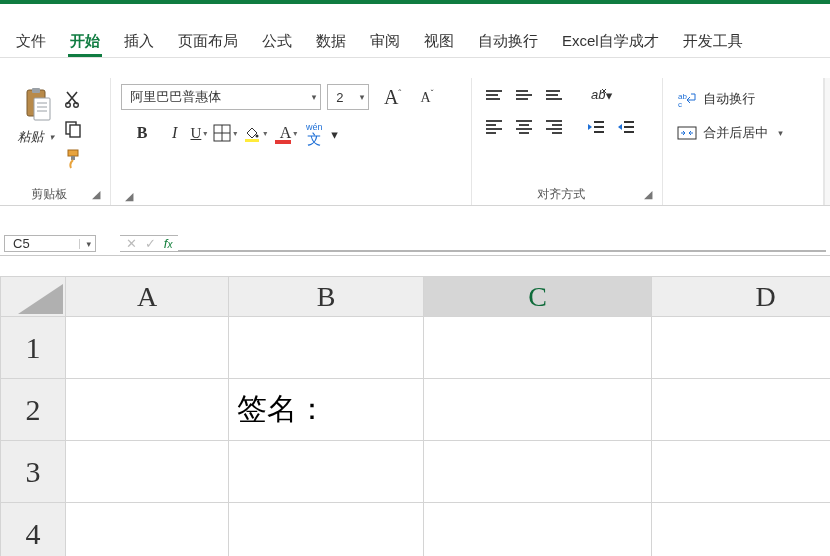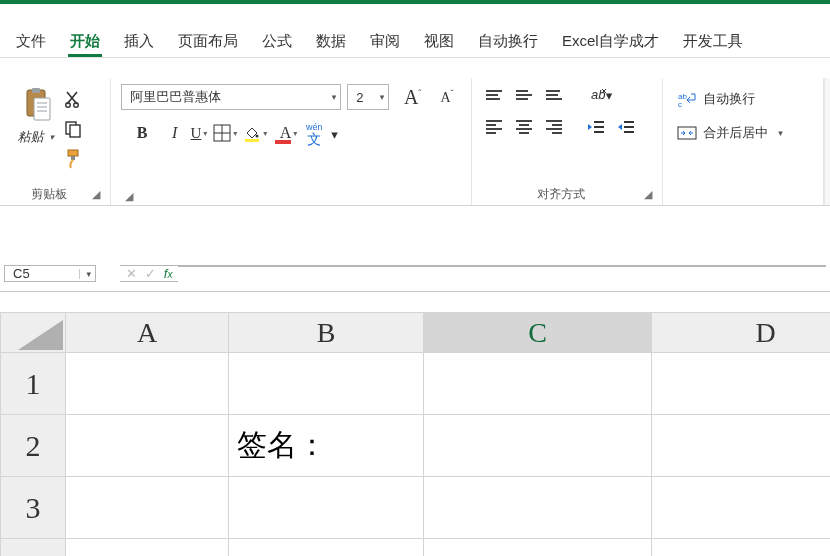--- a/index.html
+++ b/index.html
@@ -28,21 +28,21 @@
   .paste-icon { width:32px; height:40px; position:relative; }
   .paste-icon svg { width:32px; height:40px; }
   .paste-lbl { font-size:13px; display:flex; align-items:center; gap:2px; margin-top:2px;}
   .clip-side { display:flex; flex-direction:column; gap:8px; margin-left:2px; margin-top:4px;}
   .clip-side .ico { width:22px; height:22px; display:flex; align-items:center; justify-content:center; }
 
   
   .font-group .rg-body { flex-direction:column; gap:10px; width: 340px;}
   .font-row1 { display:flex; gap:6px; align-items:center; }
   .font-select { display:flex; align-items:center; justify-content:space-between; border:1px solid #b5b5b5; background:#fff; height:26px; padding:0 4px 0 8px; font-size:13px; }
-  .font-name { width: 220px; }
+  .font-name { width: 200px; }
   .font-size { width: 42px; }
   .caret { font-size:9px; color:#555; margin-left:4px;}
   .aA { font-family: "Times New Roman", serif; }
   .bigA { font-size:20px; }
   .smallA { font-size:14px; }
   .font-row2 { display:flex; gap:4px; align-items:center; }
   .fmt-btn { min-width:26px; height:26px; display:flex; align-items:center; justify-content:flex-end; position:relative; }
   .fmt-btn .dd { font-size:8px; color:#666; margin-left:2px; }
   .bold { font-weight:bold; font-family:"Times New Roman"; font-size:16px;}
   .italic { font-style:italic; font-family:"Times New Roman"; font-size:16px;}
@@ -55,21 +55,21 @@
   .lines { display:flex; flex-direction:column; gap:2px; }
   .lines span { display:block; height:2px; background:#444; }
 
   
   .wrap-group .rg-body { flex-direction:column; gap:8px; width:140px; padding-top:2px;}
   .wrap-btn { display:flex; align-items:center; gap:6px; height:26px; padding:0 4px;}
   .wrap-btn .ico { width:20px; height:20px; display:flex; align-items:center; justify-content:center;}
   .right-cut { width:6px; border-left:1px solid #e6e6e6; background:#f7f7f7;}
 
   
-  .fbar { display:flex; height:30px; border-bottom:1px solid #c9c9c9; align-items:flex-start; background:#fff;margin-top:36px;}
+  .fbar { display:flex; height:30px; border-bottom:1px solid #c9c9c9; align-items:flex-end; background:#fff;}
   .name-box { width:92px; border:1px solid #b5b5b5; margin:3px 4px 3px 4px; display:flex; align-items:center; justify-content:space-between; padding:0 4px 0 8px; font-size:13px; background:#fff;}
   .name-box .dd { font-size:9px; color:#555; border-left:1px solid #ccc; padding-left:6px; height:100%; display:flex; align-items:center;}
   .fbar-sep { width:20px; }
   .fx-btns { display:flex; align-items:center; gap:8px; color:#888; padding:0 6px; border:1px solid #b5b5b5; border-left:none; border-right:none; margin:3px 0;}
   .fx-btns .fx { font-style:italic; font-family:Liberation Sans, sans-serif; color:#15803d;}
   .fx-input { flex:1; border:1px solid #b5b5b5; border-left:none; margin:3px 4px 3px 0; }
 
   
   .grid-wrap { flex:1; position:relative; overflow:hidden; }
   table.grid { border-collapse:collapse; width: 880px; table-layout:fixed; }

